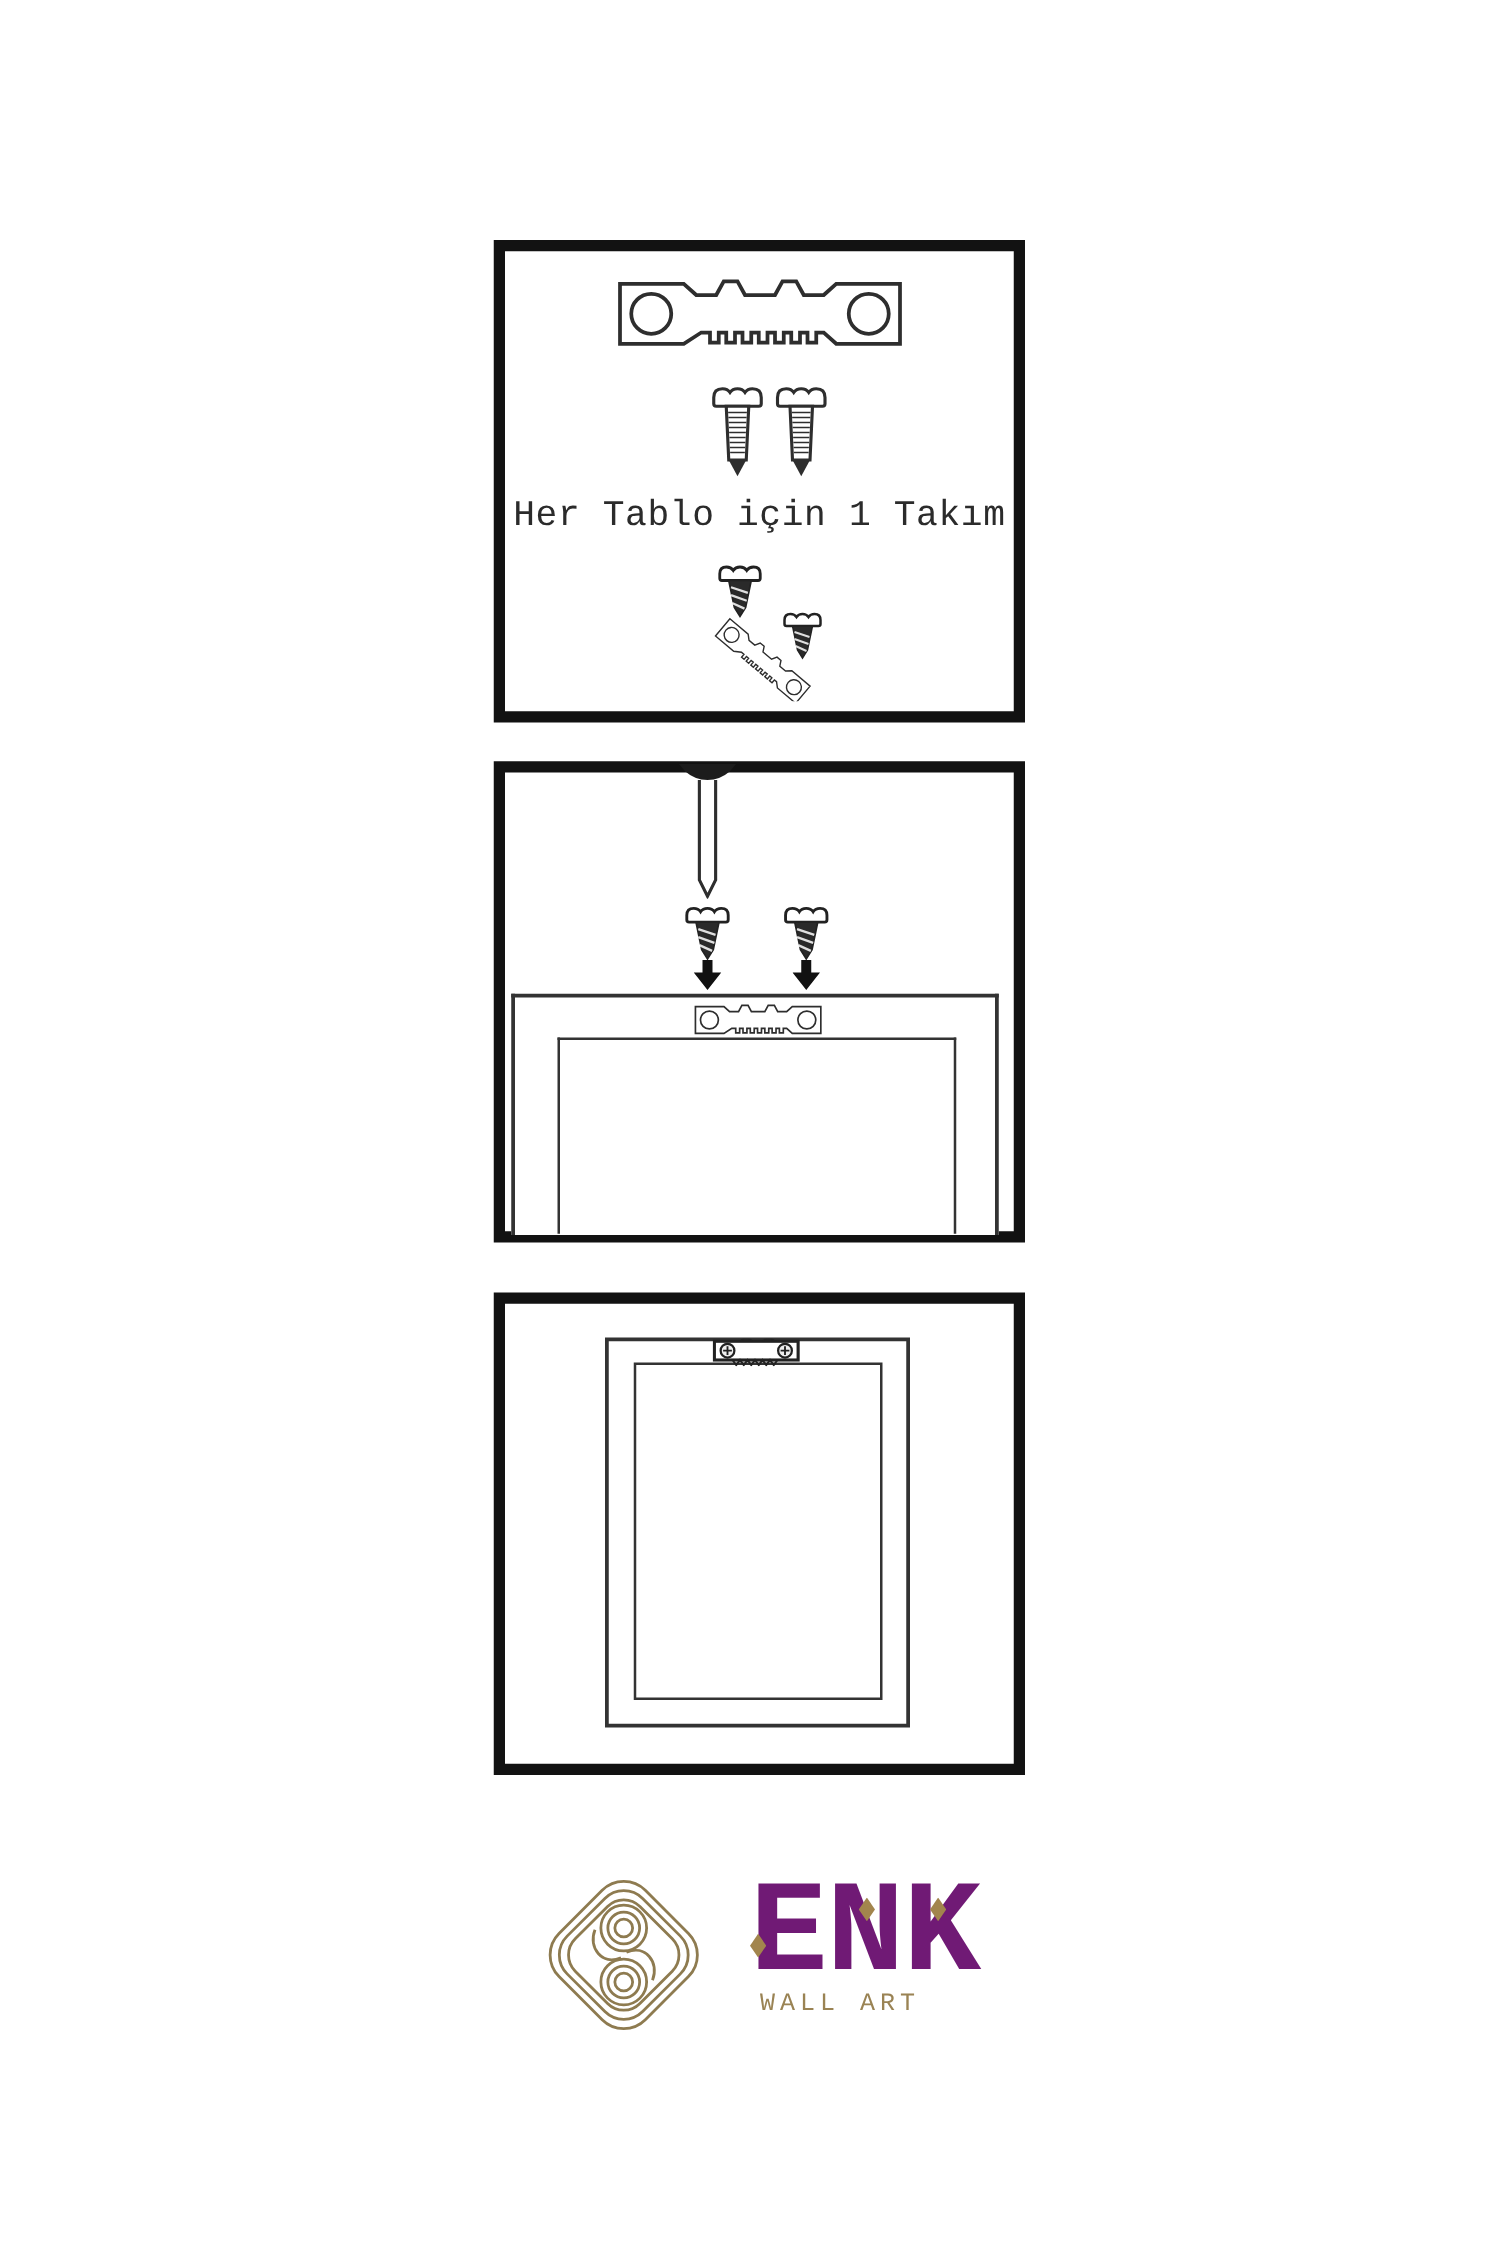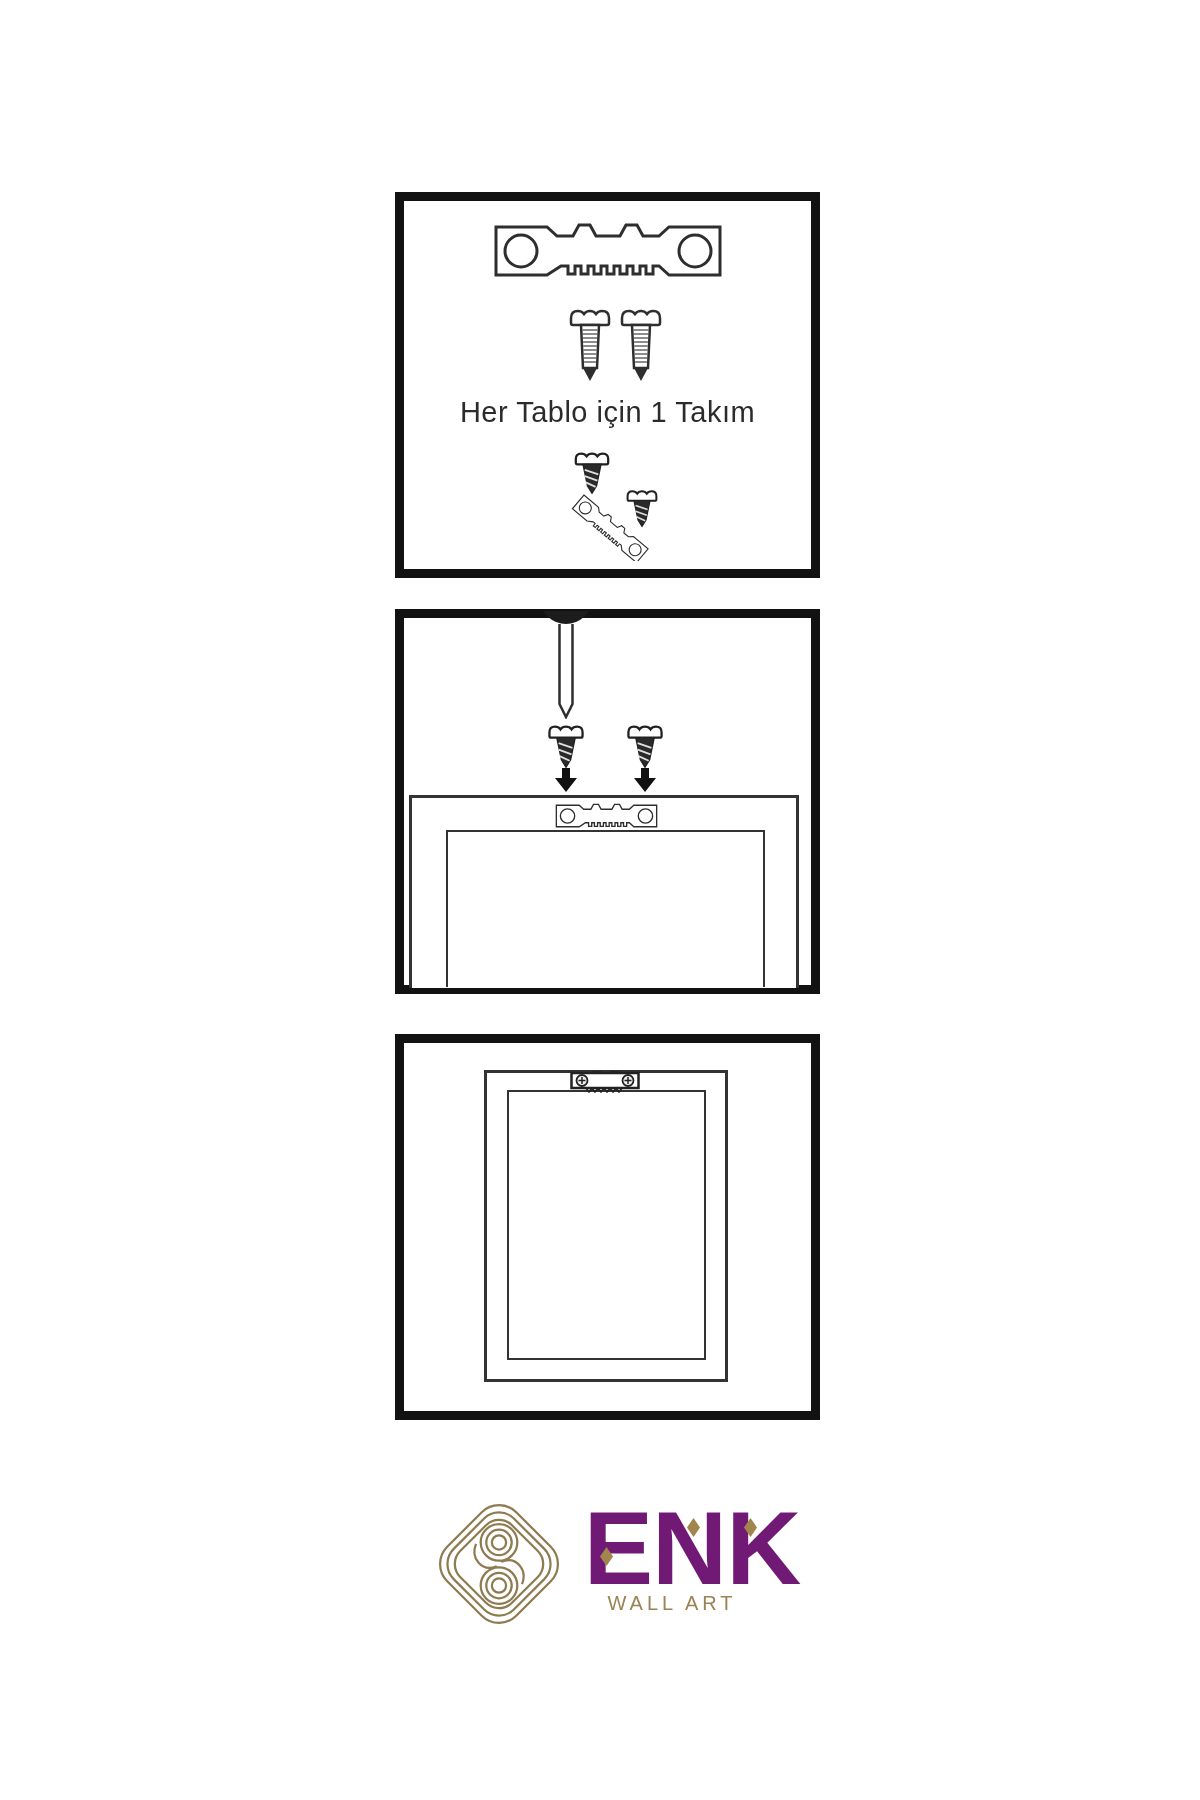--- a/index.html
+++ b/index.html
@@ -1,17 +1,17 @@
 <!DOCTYPE html>
 <html><head>
 <meta charset="utf-8">
 <style>
   html,body{margin:0;padding:0;background:#ffffff;}
   #canvas{position:relative;width:1200px;height:1800px;background:#ffffff;overflow:hidden;
-          font-family:Liberation Sans, sans-serif;}
+          font-family:Liberation Mono, monospace;}
   .panel{position:absolute;left:395px;width:407px;border:9px solid #121212;background:#fff;}
   .abs{position:absolute;}
   .caption{position:absolute;left:0;width:100%;text-align:center;color:#2b2b2b;
            font-size:29px;letter-spacing:0.5px;font-weight:400;}
   .frame-open{position:absolute;border:3px solid #333;border-bottom:none;background:#fff;}
   .frame-open.thin{border-width:2px;}
   .frame-closed{position:absolute;border:3px solid #333;background:#fff;}
   .frame-closed.thin{border-width:2px;}
   .brand{position:absolute;left:578px;top:1496px;width:228px;text-align:center;
          color:#701a75;font-size:104px;line-height:104px;font-weight:bold;letter-spacing:-1px;}

